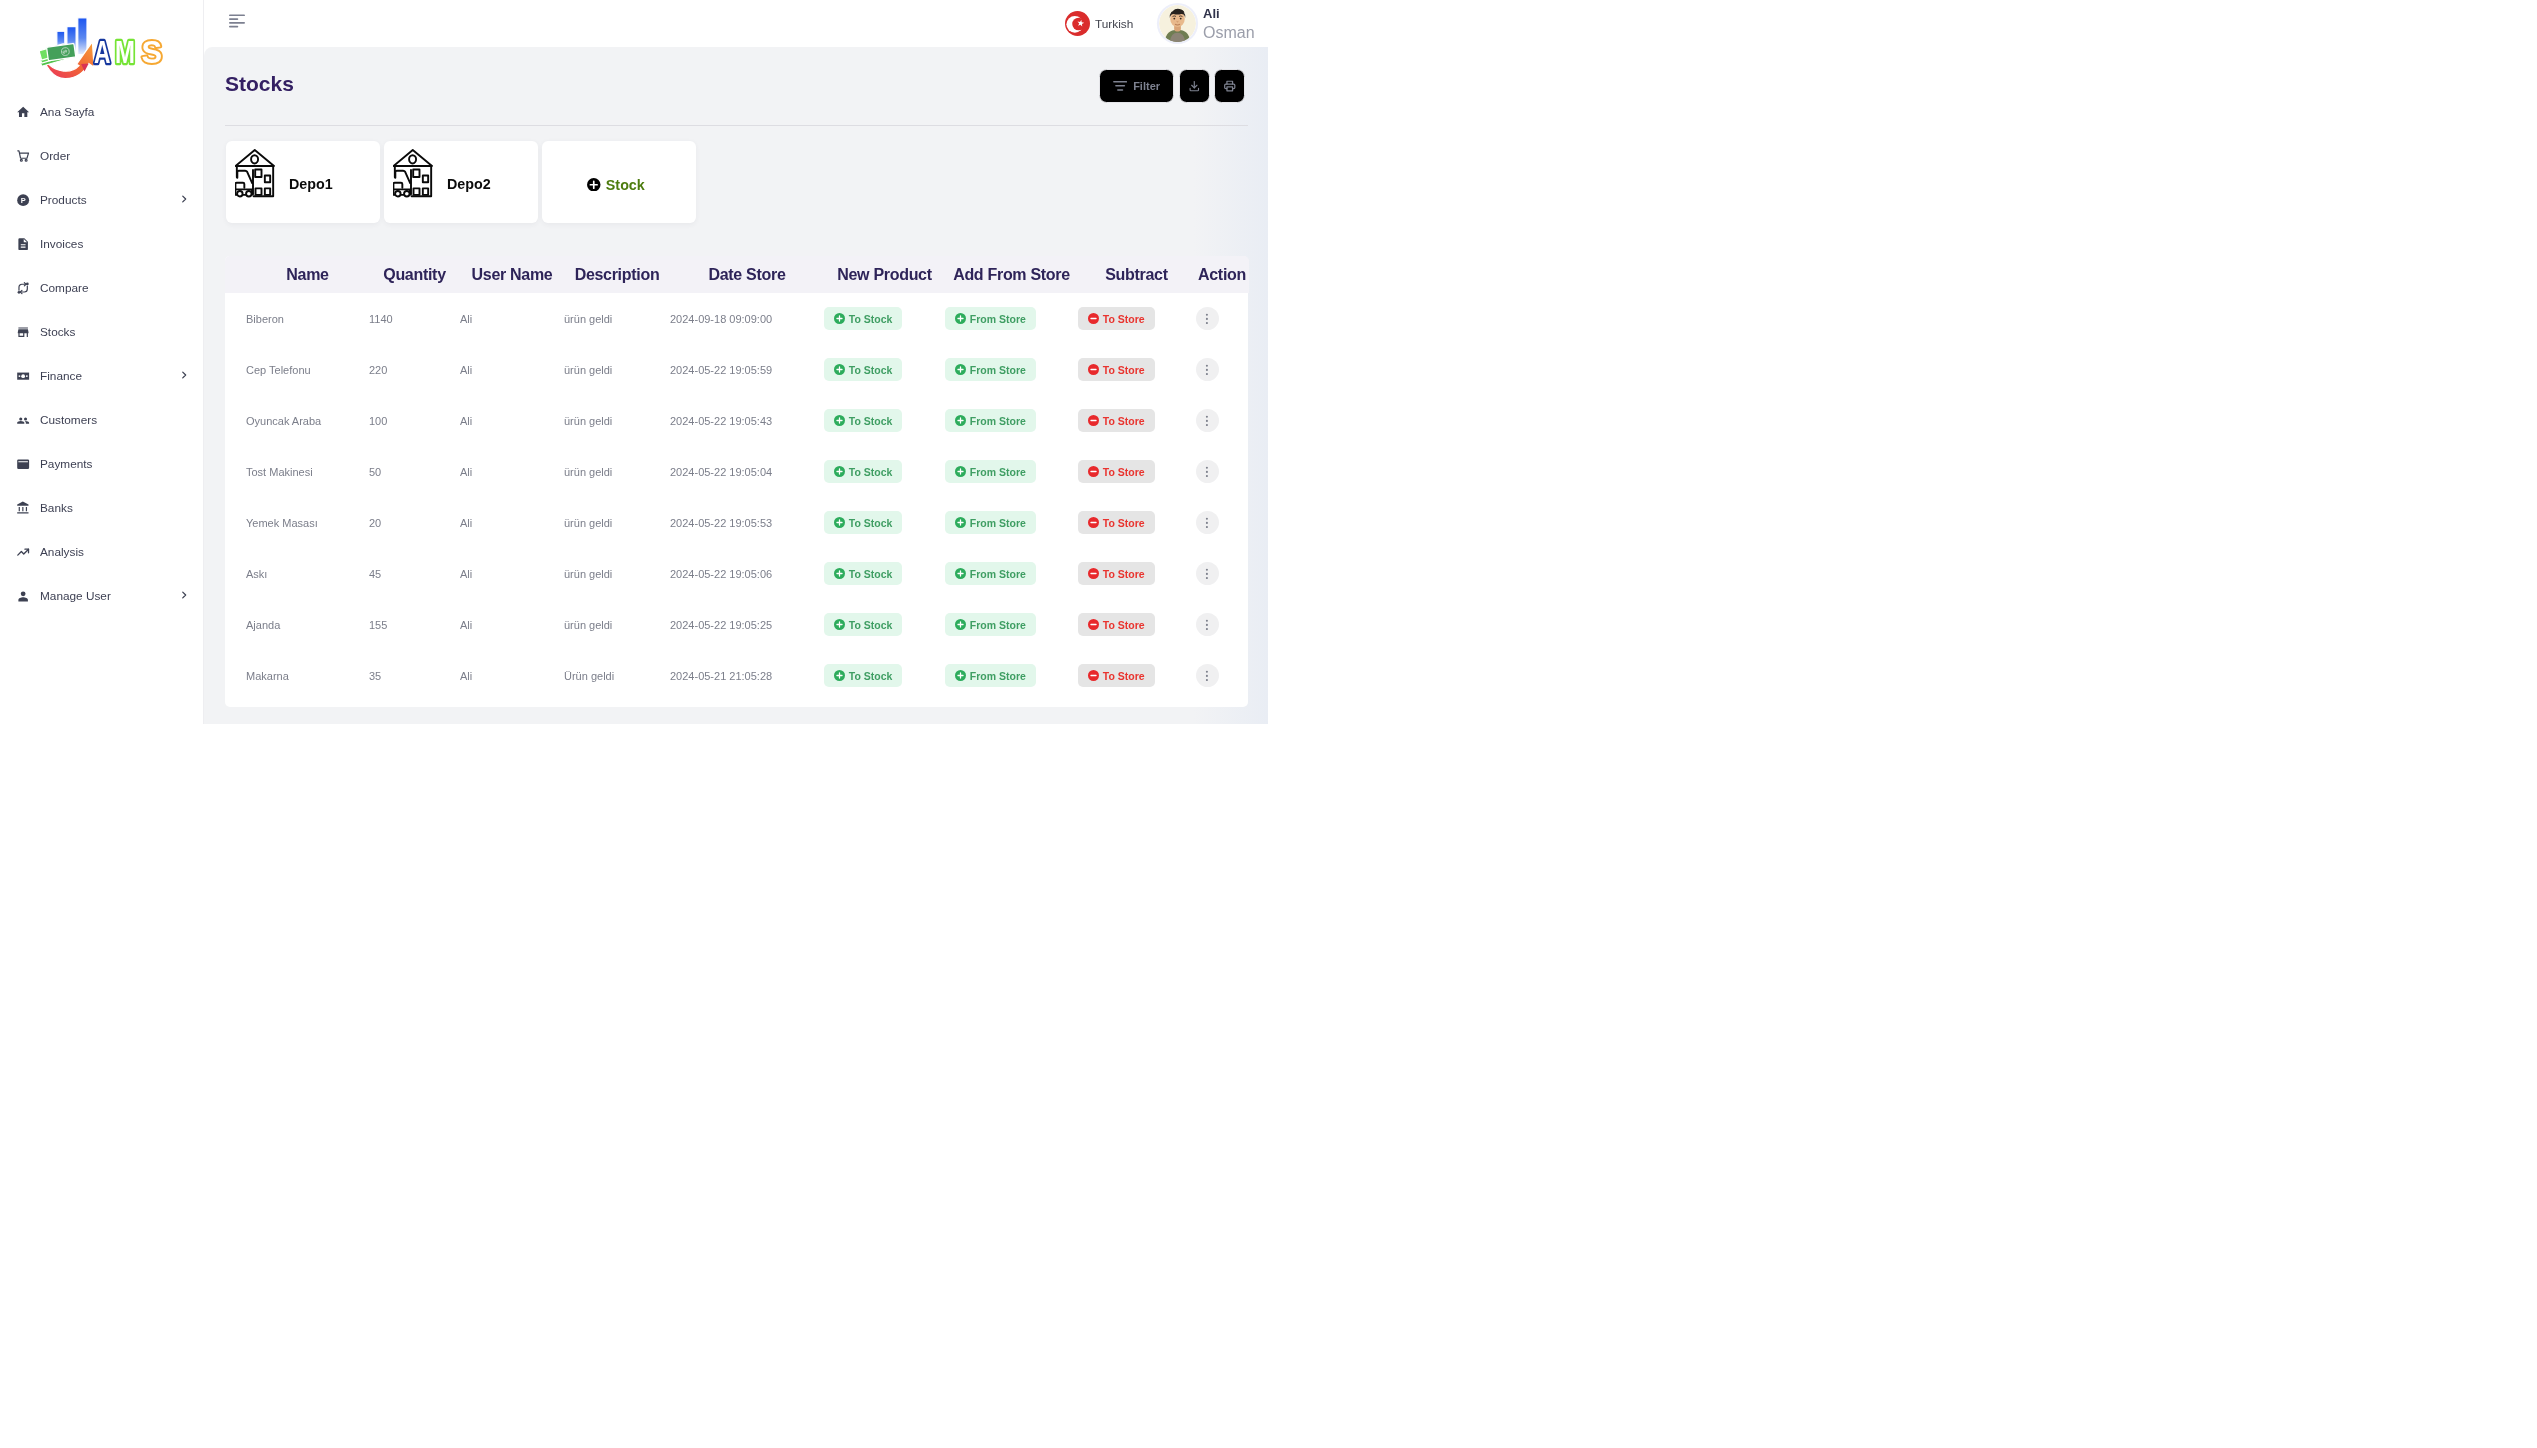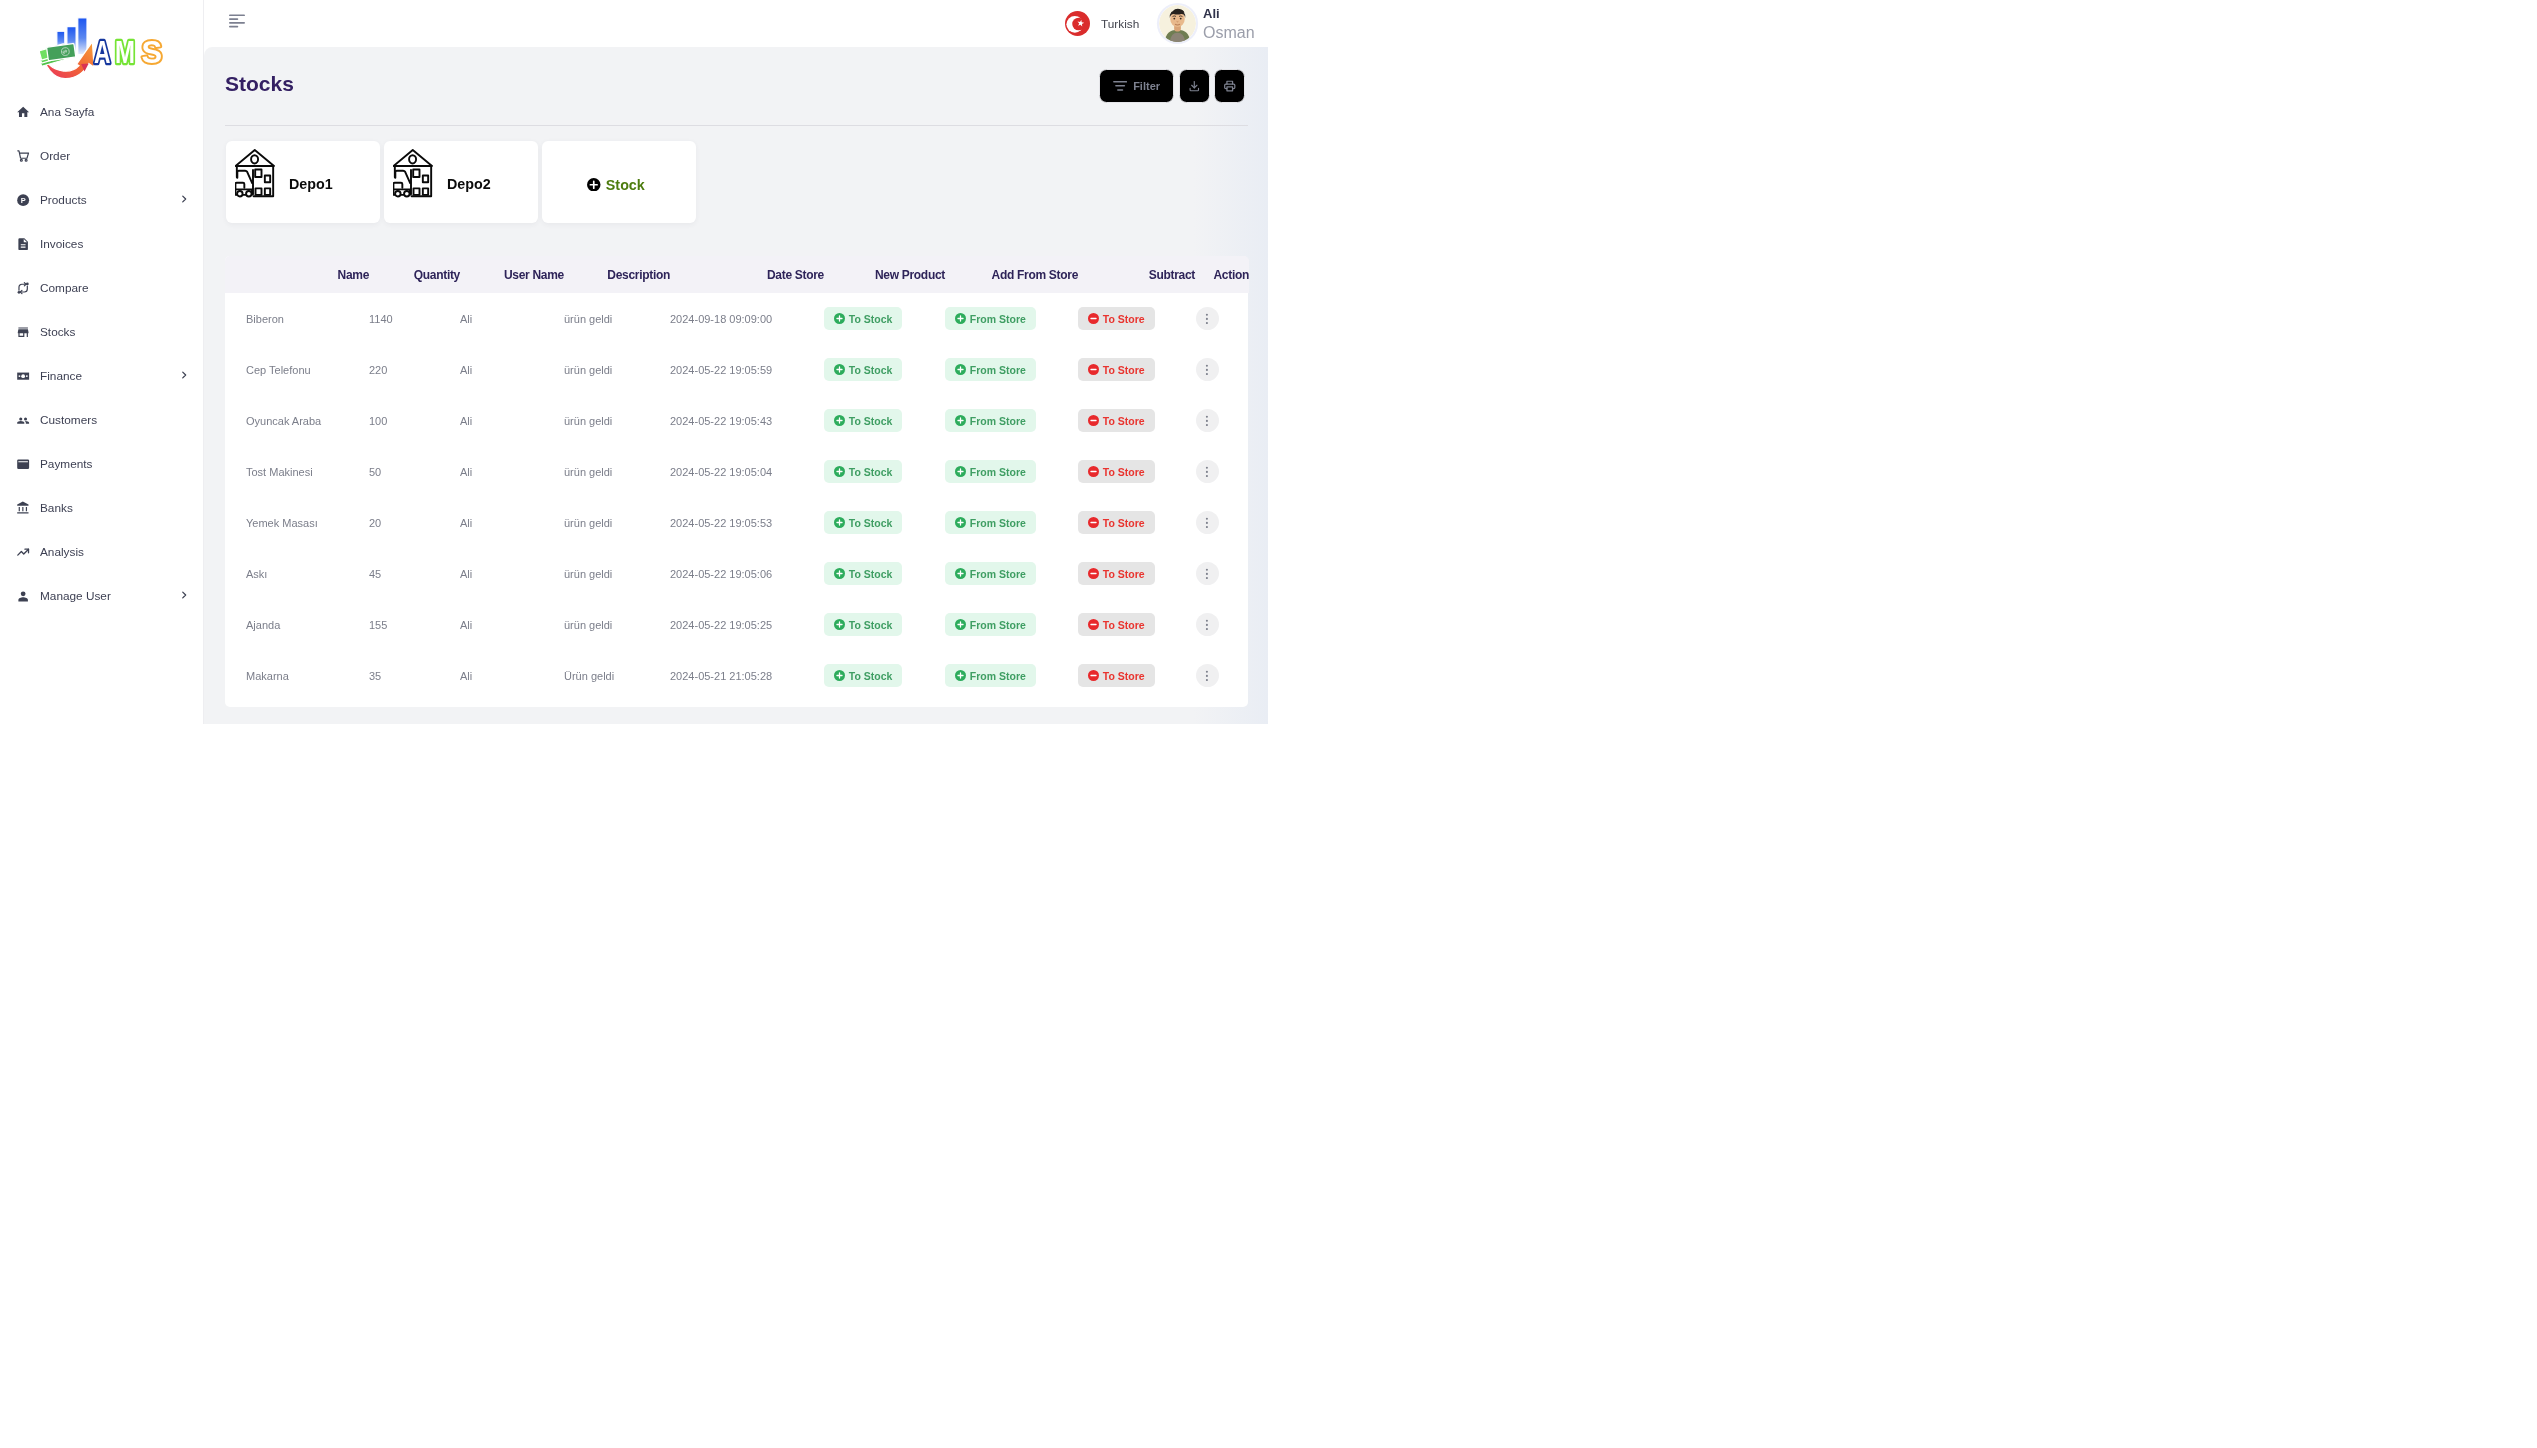--- a/index.html
+++ b/index.html
@@ -13,21 +13,21 @@
 .menu { position:absolute; left:0; top:90px; width:204px; }
 .mi { position:relative; height:44px; display:flex; align-items:center; color:#3c3f52; font-size:11.8px;text-decoration:underline; }
 .mi .ic { position:absolute; left:16.4px; width:14.3px; height:14.3px; display:flex; align-items:center; justify-content:center; }
 .mi .ic svg { width:14.3px; height:14.3px; }
 .mi .lbl { position:absolute; left:40px; white-space:nowrap; }
 .mi .chev { position:absolute; left:179px; top:50%; transform:translateY(-50%); }
 
 .header { position:absolute; left:205px; top:0; width:1063px; height:47px; background:#fff; z-index:4; }
 .burger { position:absolute; left:24.4px; top:13.5px; }
 .lang { position:absolute; left:860px; top:11px; display:flex; align-items:center; }
-.lang .txt { margin-left:11px; font-size:11.8px; color:#43454f; }
+.lang .txt { margin-left:5px; font-size:11.8px; color:#43454f; }
 .avatar { position:absolute; left:954px; top:5px; width:37px; height:37px; border-radius:50%; overflow:hidden; box-shadow:0 0 0 2.1px #edeffa; }
 .uname { position:absolute; left:998px; top:8.4px; }
 .uname .n1 { font-size:13px; font-weight:bold; color:#30324a; line-height:11.8px; }
 .uname .n2 { font-size:16px; color:#9b9eaa; margin-top:7.2px; line-height:11.8px; }
 
 .pagetitle { position:absolute; left:225px; top:72px; font-size:21px; font-weight:bold; color:#342063; z-index:6;}
 .topbtns { position:absolute; left:1099px; top:69px; display:flex; z-index:6;}
 .btn { background:#000000; border:0.8px solid #e5e5e9; border-radius:7.6px; height:34px; display:flex; align-items:center; justify-content:center; color:#7e8290; }
 .btn-filter { width:75px; font-size:11px; font-weight:bold; }
 .btn-filter svg { margin-right:5.9px; }
@@ -38,21 +38,21 @@
   box-shadow:0 1.7px 5px rgba(50,50,80,.05); position:relative; }
 .card .wicon { position:absolute; left:9.3px; top:8px; }
 .card .cname { position:absolute; left:63px; top:35px; font-weight:bold; font-size:14.3px; color:#0c0c0c; }
 .card3 { display:flex; align-items:center; justify-content:center; font-weight:bold; font-size:14.3px; color:#4d7c0f; padding-right:5.9px; padding-top:5px;}
 .card3 svg { margin-right:5px; }
 
 .tablebox { position:absolute; left:225px; top:256px; width:1023px; height:451px; background:#fff; border-radius:5px; z-index:6;}
 table { border-collapse:collapse; table-layout:fixed; width:1023px; }
 col.c0{width:21px;} col.c1{width:123px;} col.c2{width:91px;} col.c3{width:104px;} col.c4{width:106px;}
 col.c5{width:154px;} col.c6{width:121px;} col.c7{width:133px;} col.c8{width:117px;} col.c9{width:54px;}
-thead th { background:#f3f2f7; height:37px; font-size:12px; letter-spacing:-0.3px; font-weight:bold; color:#2e2459; text-align:right; padding:0; }
+thead th { background:#f3f2f7; height:37px; font-size:16px; letter-spacing:-0.3px; font-weight:bold; color:#2e2459; text-align:center; padding:0; }
 thead th:first-child { border-radius:5px 0 0 0; }
 thead th:last-child { border-radius:0 5px 0 0; }
 tbody td { height:51px; font-size:11px; color:#7b7e8a; text-align:left; padding:0; }
 .badge { display:inline-flex; align-items:center; height:23px; border-radius:5px; font-size:10.5px; font-weight:bold; padding:0 10px; }
 .badge svg { margin-right:3.8px; }
 .bg-green { background:#e2f7eb; color:#3f9e63; }
 .bg-red { background:#e5e5e5; color:#e9342f; }
 .dots { width:23px; height:23px; border-radius:50%; background:#f0f0f1; display:inline-flex; align-items:center; justify-content:center; margin-left:0.8px; }
 </style>
 </head>

